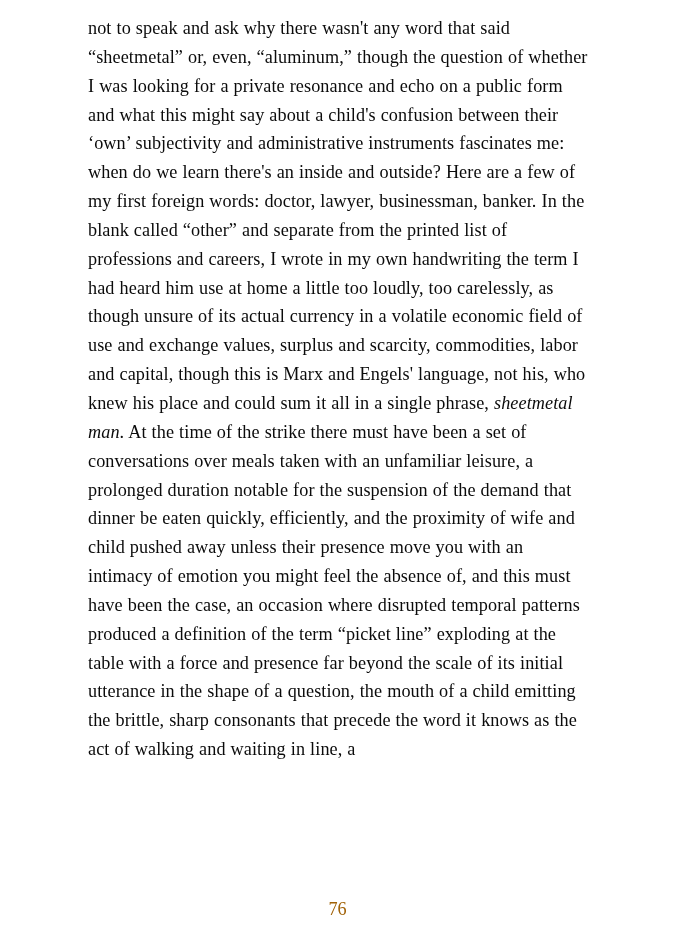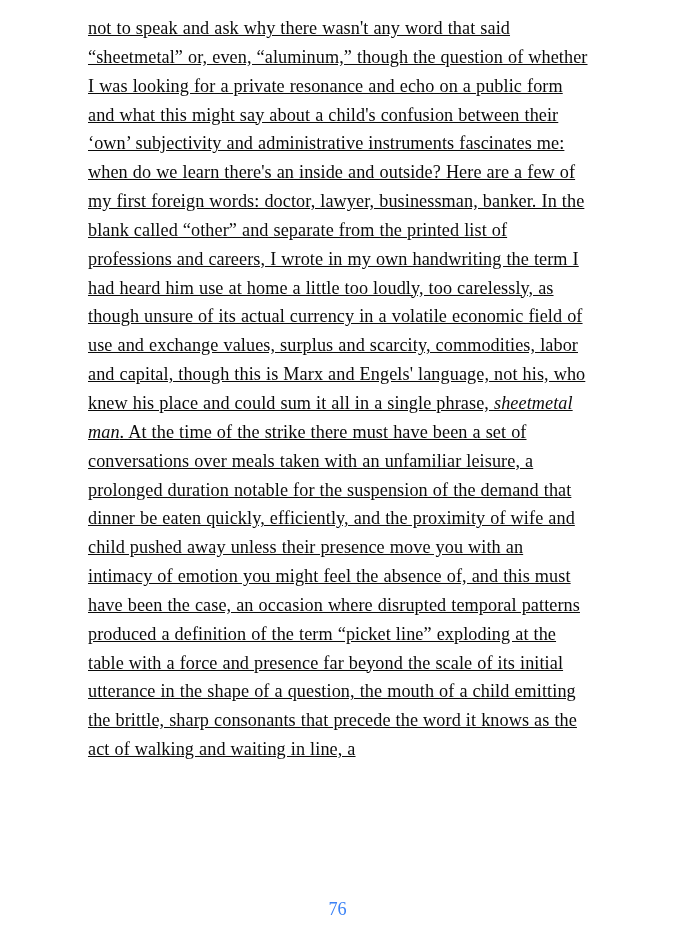--- a/index.html
+++ b/index.html
@@ -18,21 +18,20 @@
     position: relative;
     width: 675px;
     height: 950px;
     box-sizing: border-box;
   }
   .text-column {
     position: absolute;
     left: 88px;
     top: 14px;
     width: 500px;
-    text-decoration: underline;
   }
   .body-text {
     font-size: 18.2px;
     line-height: 28.85px;
     text-align: left;
     letter-spacing: 0.005em;
     word-spacing: 0.02em;
     margin: 0;
     hyphens: none;
   }
@@ -40,21 +39,21 @@
     font-style: italic;
   }
   .folio {
     position: absolute;
     left: 0;
     right: 0;
     top: 898px;
     text-align: center;
     font-size: 18.2px;
     line-height: 22px;
-    color: #3b82f6;
+    color: #a16207;
   }
 </style>
 </head>
 <body>
 
 <div class="page">
 
   <div class="text-column">
     <p class="body-text"><span>not to speak and ask why there wasn't any word that said “sheetmetal” or, even, “aluminum,” though the question of whether I was looking for a private resonance and echo on a public form and what this might say about a child's confusion between their ‘own’ subjectivity and administrative instruments fascinates me: when do we learn there's an inside and outside? Here are a few of my first foreign words: doctor, lawyer, businessman, banker. In the blank called “other” and separate from the printed list of professions and careers, I wrote in my own handwriting the term I had heard him use at home a little too loudly, too carelessly, as though unsure of its actual currency in a volatile economic field of use and exchange values, surplus and scarcity, commodities, labor and capital, though this is Marx and Engels' language, not his, who knew his place and could sum it all in a single phrase, </span><em>sheetmetal man</em><span>. At the time of the strike there must have been a set of conversations over meals taken with an unfamiliar leisure, a prolonged duration notable for the suspension of the demand that dinner be eaten quickly, efficiently, and the proximity of wife and child pushed away unless their presence move you with an intimacy of emotion you might feel the absence of, and this must have been the case, an occasion where disrupted temporal patterns produced a definition of the term “picket line” exploding at the table with a force and presence far beyond the scale of its initial utterance in the shape of a question, the mouth of a child emitting the brittle, sharp consonants that precede the word it knows as the act of walking and waiting in line, a</span></p>
   </div>

